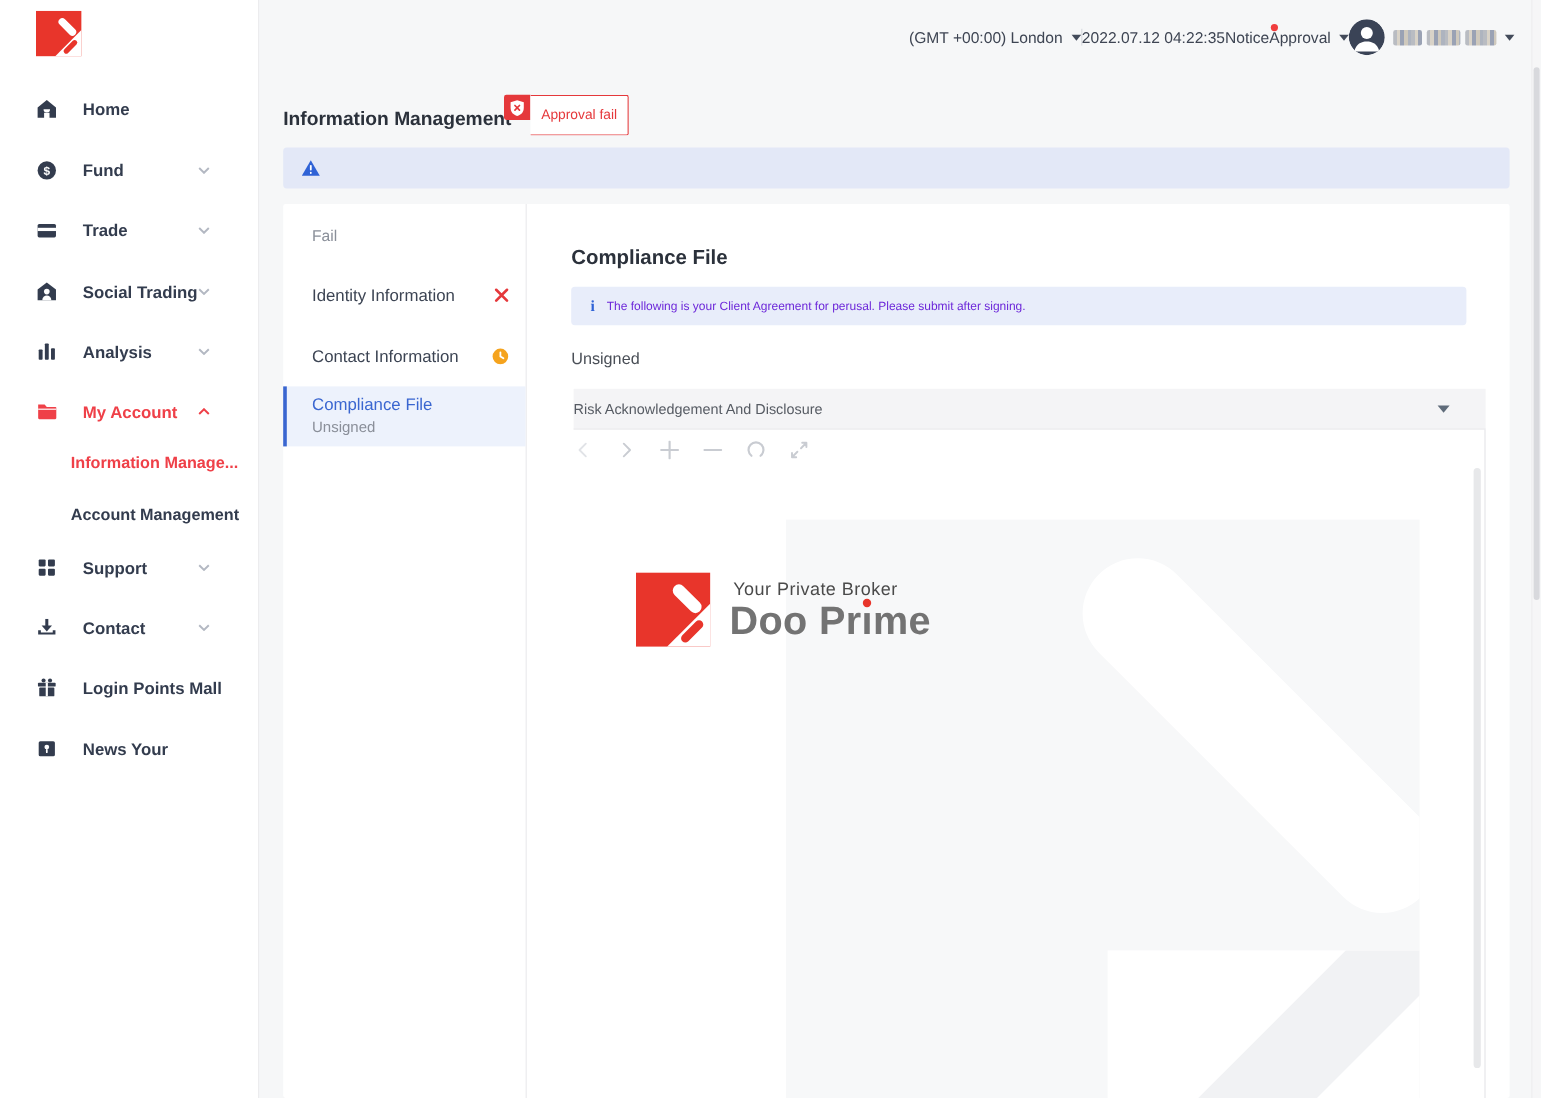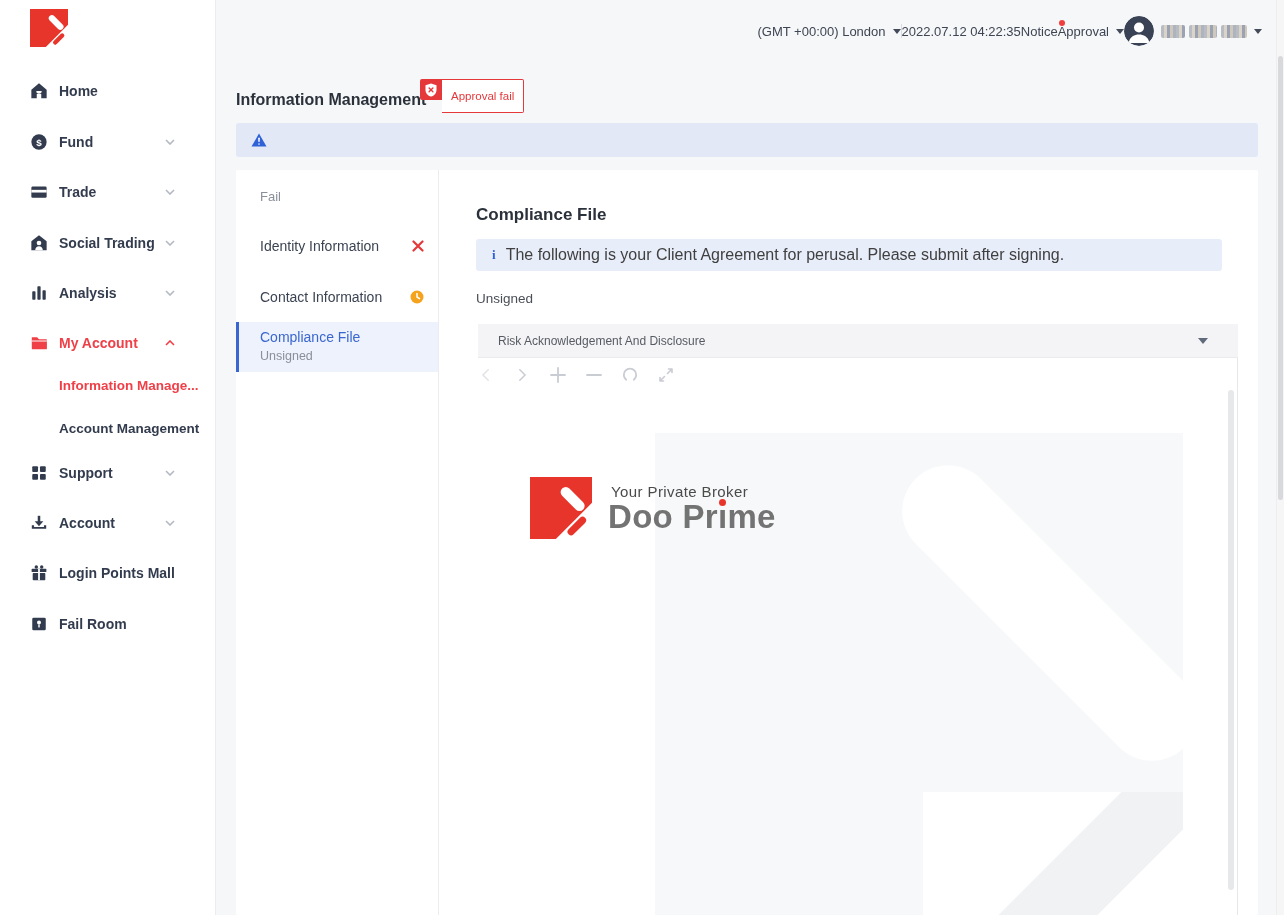--- a/index.html
+++ b/index.html
@@ -4,21 +4,21 @@
 <style>
   html,body{margin:0;padding:0;overflow:hidden;}
   body{width:1284px;height:915px;position:relative;background:#f6f7f8;
        font-family:"Liberation Sans","DejaVu Sans",sans-serif;-webkit-font-smoothing:antialiased;color:#3c4453;}
 
   
   .sidebar{position:absolute;left:0;top:0;width:215px;height:915px;background:#fff;border-right:1px solid #ececee;z-index:5;}
   .logo-box{position:absolute;left:30px;top:9px;width:38px;height:38px;}
   .s-item{position:absolute;left:30px;width:175px;height:22px;display:flex;align-items:center;cursor:pointer;}
   .s-ico{width:18px;height:18px;flex:0 0 18px;}
-  .s-label{margin-left:11px;font-size:14px;font-weight:700;color:#333c4e;white-space:nowrap;}
+  .s-label{margin-left:21px;font-size:14px;font-weight:700;color:#333c4e;white-space:nowrap;}
   .s-chev{position:absolute;right:30px;top:8px;}
   .s-item.red .s-label{color:#ef4048;}
   .s-sub{position:absolute;left:59px;height:20px;display:flex;align-items:center;cursor:pointer;}
   .s-sub .s-label{margin-left:0;font-size:13.5px;}
   .s-sub.active .s-label{color:#ef4048;}
 
   
   .topbar{position:absolute;left:215px;top:0;right:22px;height:62px;display:flex;align-items:center;justify-content:flex-end;gap:0;font-size:13px;color:#3e4553;z-index:4;}
   .tb-item{display:flex;align-items:center;gap:7px;cursor:pointer;white-space:nowrap;}
   .caret{width:0;height:0;border-left:4px solid transparent;border-right:4px solid transparent;border-top:5px solid #434b5a;}
@@ -51,25 +51,25 @@
   .rn-status{position:absolute;right:14px;top:50%;transform:translateY(-50%);display:flex;}
   .rn-active{position:absolute;left:0;top:152px;width:202px;height:50px;background:#edf2fc;border-left:3px solid #3a66d0;box-sizing:border-box;cursor:pointer;}
   .rn-active .rn-label{position:absolute;left:21px;top:7px;color:#3a66d0;font-size:14px;}
   .rn-active .rn-sub{position:absolute;left:21px;top:27px;color:#8a8f99;font-size:12.5px;}
 
   
   .c-title{position:absolute;left:240px;top:21px;font-size:17px;font-weight:600;color:#2b313b;}
   .info-banner{position:absolute;left:240px;top:69px;width:746px;height:32px;background:#e8edfa;border-radius:3px;
                display:flex;align-items:center;padding-left:16px;box-sizing:border-box;}
   .info-i{font-size:13px;font-weight:800;color:#2f62d6;font-family:"Liberation Serif","DejaVu Serif",serif;}
-  .info-text{margin-left:10px;font-size:16px;color:#404040;}
+  .info-text{margin-left:10px;font-size:10px;color:#6d28d9;}
   .sec-label{position:absolute;left:240px;top:121px;font-size:13.5px;color:#4a4f57;}
   .doc-select{position:absolute;left:242px;top:154px;width:760px;height:34px;background:#f4f4f6;border-bottom:1px solid #ebebed;
               box-sizing:border-box;display:flex;align-items:center;cursor:pointer;}
-  .doc-label{margin-left:20px;font-size:12px;color:#565b63;}
+  .doc-label{font-size:12px;color:#565b63;}
   .doc-caret{position:absolute;right:30px;width:0;height:0;border-left:5px solid transparent;border-right:5px solid transparent;border-top:6px solid #5f6b7a;}
   .pdf-toolbar{position:absolute;left:242px;top:190px;height:30px;display:flex;align-items:center;gap:20px;}
   .tool-btn{width:16px;height:16px;cursor:pointer;display:flex;align-items:center;justify-content:center;}
   .pdf-border{position:absolute;left:1001px;top:188px;width:1px;height:557px;background:#e6e7ea;}
   .pdf-scroll{position:absolute;left:992px;top:220px;width:6px;height:500px;border-radius:3px;background:#e7e8ea;cursor:pointer;}
 
   
   .wm-square{position:absolute;left:655px;top:433px;width:528px;height:540px;background:#f7f8f9;overflow:hidden;z-index:6;}
   .wm-slash{position:absolute;left:349px;top:-10px;width:92px;height:380px;border-radius:60px;background:#fff;transform:rotate(-45deg);}
   .wm-notch{position:absolute;left:268px;top:359px;width:260px;height:181px;background:#fff;overflow:hidden;}
@@ -182,21 +182,21 @@
         <polyline points="1,1 5,5 9,1" fill="none" stroke="#b3b8c2" stroke-width="1.6"></polyline>
       </svg>
   </div>
 
   <div class="s-item" style="top:512px">
     <svg class="s-ico" viewBox="0 0 20 20">
         <rect x="8.6" y="2" width="2.8" height="7" fill="#333c4e"></rect>
         <polygon points="5.2,8 14.8,8 10,13.5" fill="#333c4e"></polygon>
         <path d="M2 12.5 V16.5 H18 V12.5 H15.5 V14.5 H4.5 V12.5 Z" fill="#333c4e"></path>
       </svg>
-    <span class="s-label">Account</span>
+    <span class="s-label">Contact</span>
     <svg class="s-chev" width="10" height="6" viewBox="0 0 10 6">
         <polyline points="1,1 5,5 9,1" fill="none" stroke="#b3b8c2" stroke-width="1.6"></polyline>
       </svg>
   </div>
 
   <div class="s-item" style="top:562px">
     <svg class="s-ico" viewBox="0 0 20 20">
         <rect x="1.8" y="5.4" width="16.4" height="3.6" rx="0.8" fill="#333c4e"></rect>
         <rect x="3" y="10" width="14" height="8" rx="0.8" fill="#333c4e"></rect>
         <rect x="9" y="5.4" width="2" height="12.6" fill="#fff"></rect>
@@ -205,21 +205,21 @@
       </svg>
     <span class="s-label">Login Points Mall</span>
   </div>
 
   <div class="s-item" style="top:613px">
     <svg class="s-ico" viewBox="0 0 20 20">
         <rect x="2.5" y="3" width="15" height="14" rx="1.5" fill="#333c4e"></rect>
         <circle cx="10" cy="8.4" r="2.2" fill="#fff"></circle>
         <rect x="9.2" y="10.2" width="1.6" height="3.8" rx="0.8" fill="#fff"></rect>
       </svg>
-    <span class="s-label">Fail Room</span>
+    <span class="s-label">News Your</span>
   </div>
 </aside>
 
 <header class="topbar">
   <div class="tb-item">
     <span>(GMT +00:00) London</span>
     <span class="caret"></span>
   </div>
   <div class="tb-sep"></div>
   <span>2022.07.12 04:22:35</span>

